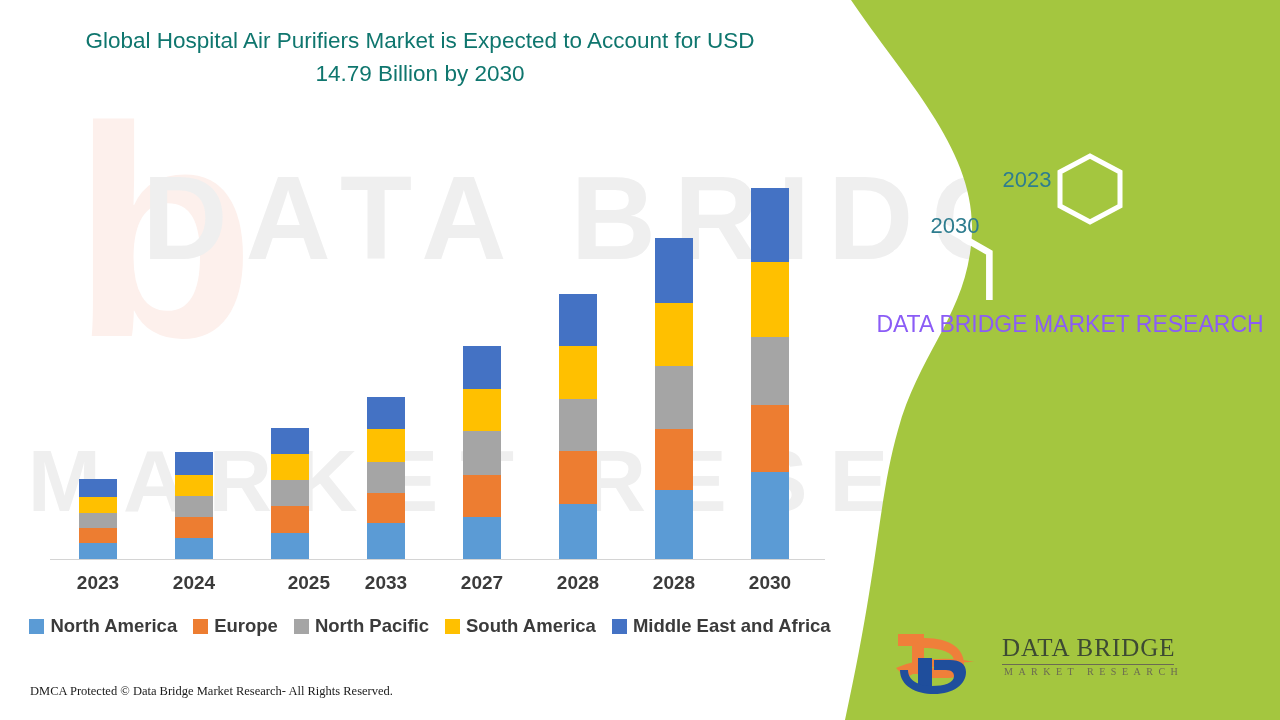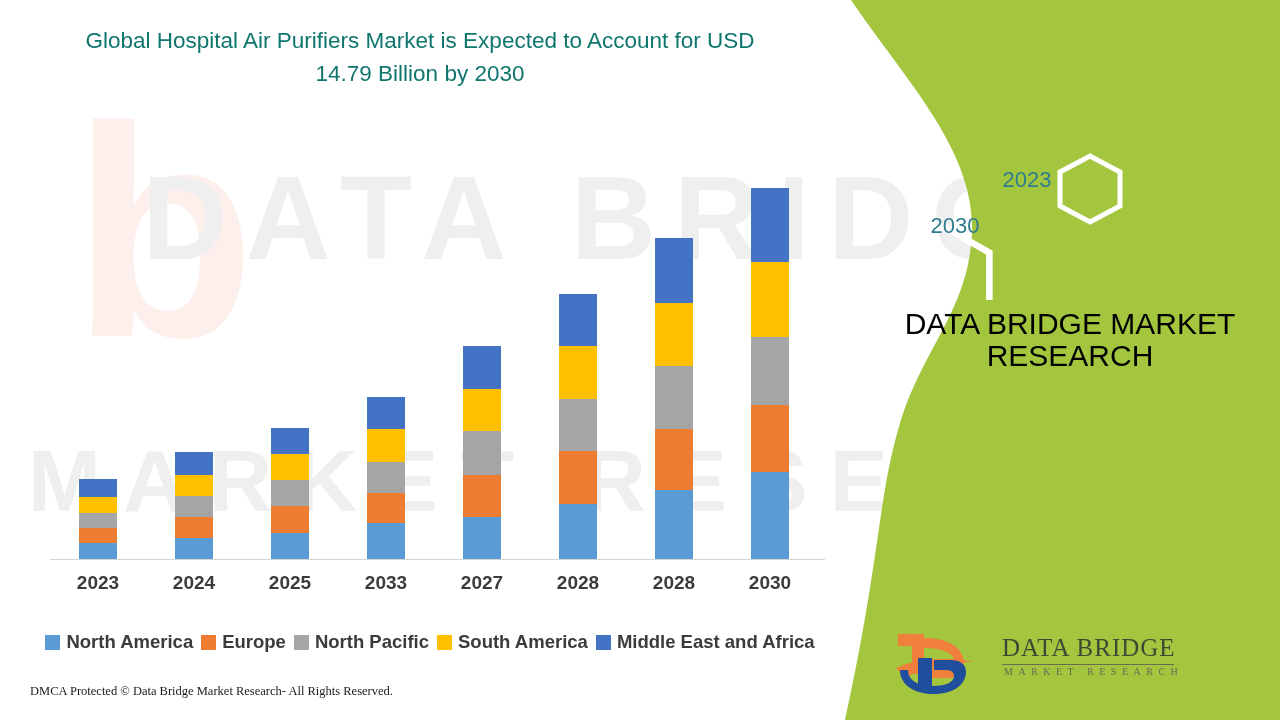--- a/index.html
+++ b/index.html
@@ -60,21 +60,21 @@
     position: absolute; left: 50px; top: 572px; width: 775px; height: 30px;
   }
   .x-label {
     position: absolute; width: 80px; text-align: center;
     font-size: 19px; font-weight: 700; color: #3b3b3b;
     font-family: "Liberation Sans", sans-serif;
   }
 
   .legend {
     position: absolute; left: 0; top: 615px; width: 860px;
-    display: flex; justify-content: center; align-items: center; gap: 8px; margin-top: 16px;
+    display: flex; justify-content: center; align-items: center; gap: 16px;
   }
   .legend-item { display: flex; align-items: center; gap: 6px; }
   .legend-swatch { width: 15px; height: 15px; display: block; }
   .legend-label {
     font-size: 18.5px; font-weight: 700; color: #3b3b3b;
     font-family: "Liberation Sans", sans-serif; white-space: nowrap;
   }
 
   .footer-left {
     position: absolute; left: 30px; top: 684px;
@@ -101,22 +101,22 @@
     font-size: 23px; line-height: 34px; font-weight: 400;
     font-family: "Liberation Sans", sans-serif;
   }
   .hexes { position: absolute; left: 0; top: 140px; width: 420px; height: 160px; }
   .hex-text {
     position: absolute; color: #2e7d8f; font-size: 22px;
     font-family: "Liberation Sans", sans-serif; text-align: center; width: 90px;
   }
   .brand-name {
     position: absolute; left: 10px; top: 308px; width: 400px;
-    text-align: center; color: #000000;
-    font-size: 30px; line-height: 32px;
+    text-align: center; color: #8b5cf6;
+    font-size: 23px; line-height: 32px;
     font-family: "Liberation Sans", sans-serif;
   }
   .logo-wrap { position: absolute; left: 30px; top: 628px; width: 370px; height: 70px; }
   .logo-text {
     position: absolute; left: 112px; top: 6px;
     font-family: "Liberation Serif", serif; font-size: 25px;
     letter-spacing: 1px; color: #3d4a33;
   }
   .logo-sub {
     position: absolute; left: 114px; top: 38px;
@@ -201,21 +201,21 @@
             <div class="seg" title="Asia Pacific 2030: 2.66" style="height: 67.2644px; background: rgb(165, 165, 165);"></div>
             <div class="seg" title="Europe 2030: 2.66" style="height: 67.2644px; background: rgb(237, 125, 49);"></div>
             <div class="seg" title="North America 2030: 3.45" style="height: 87.2414px; background: rgb(91, 155, 213);"></div>
           </div>
         </div>
     </div>
 
     <div class="x-labels">
         <div class="x-label" style="left: 8px;">2023</div>
         <div class="x-label" style="left: 104px;">2024</div>
-        <div class="x-label" style="left: 200px;">2025</div>
+        <div class="x-label" style="left: 200px; text-align: right;">2025</div>
         <div class="x-label" style="left: 296px;">2033</div>
         <div class="x-label" style="left: 392px;">2027</div>
         <div class="x-label" style="left: 488px;">2028</div>
         <div class="x-label" style="left: 584px;">2028</div>
         <div class="x-label" style="left: 680px;">2030</div>
       </div>
 
     <div class="legend">
         <div class="legend-item">
           <span class="legend-swatch" style="background: rgb(91, 155, 213);"></span>

